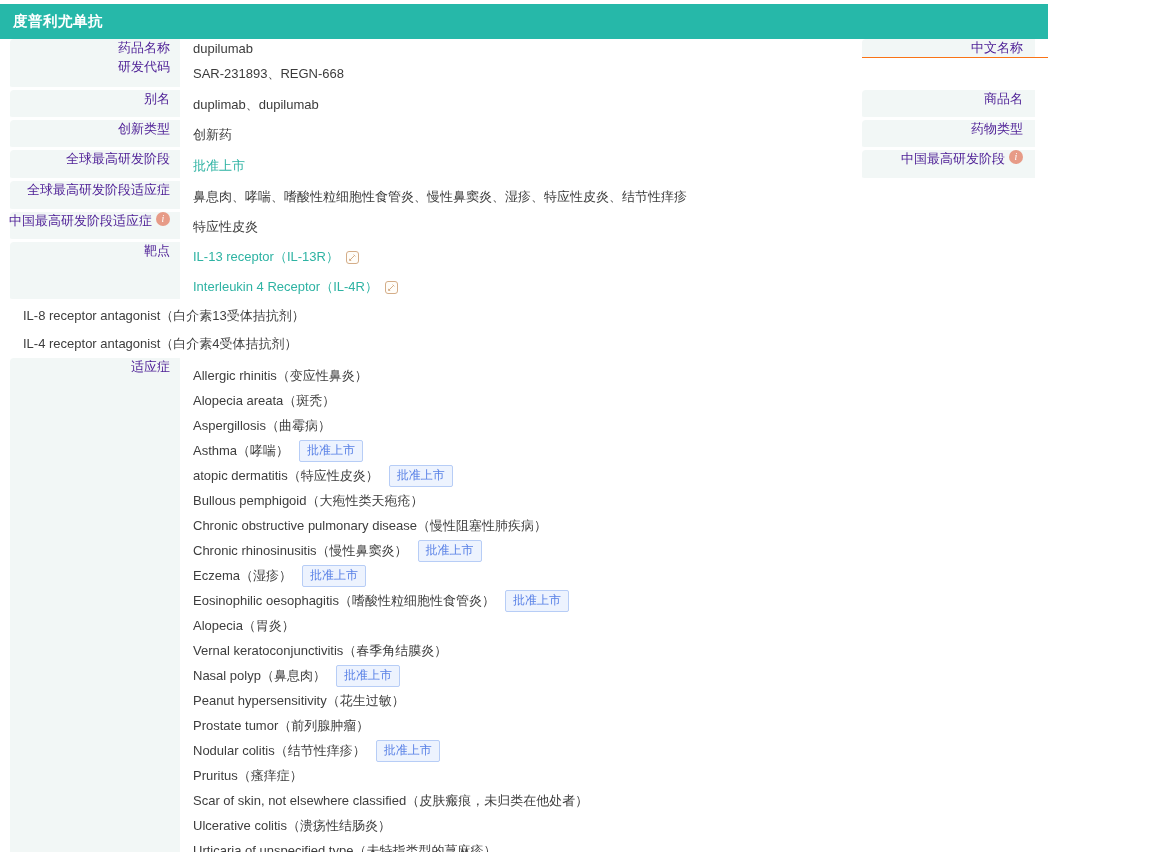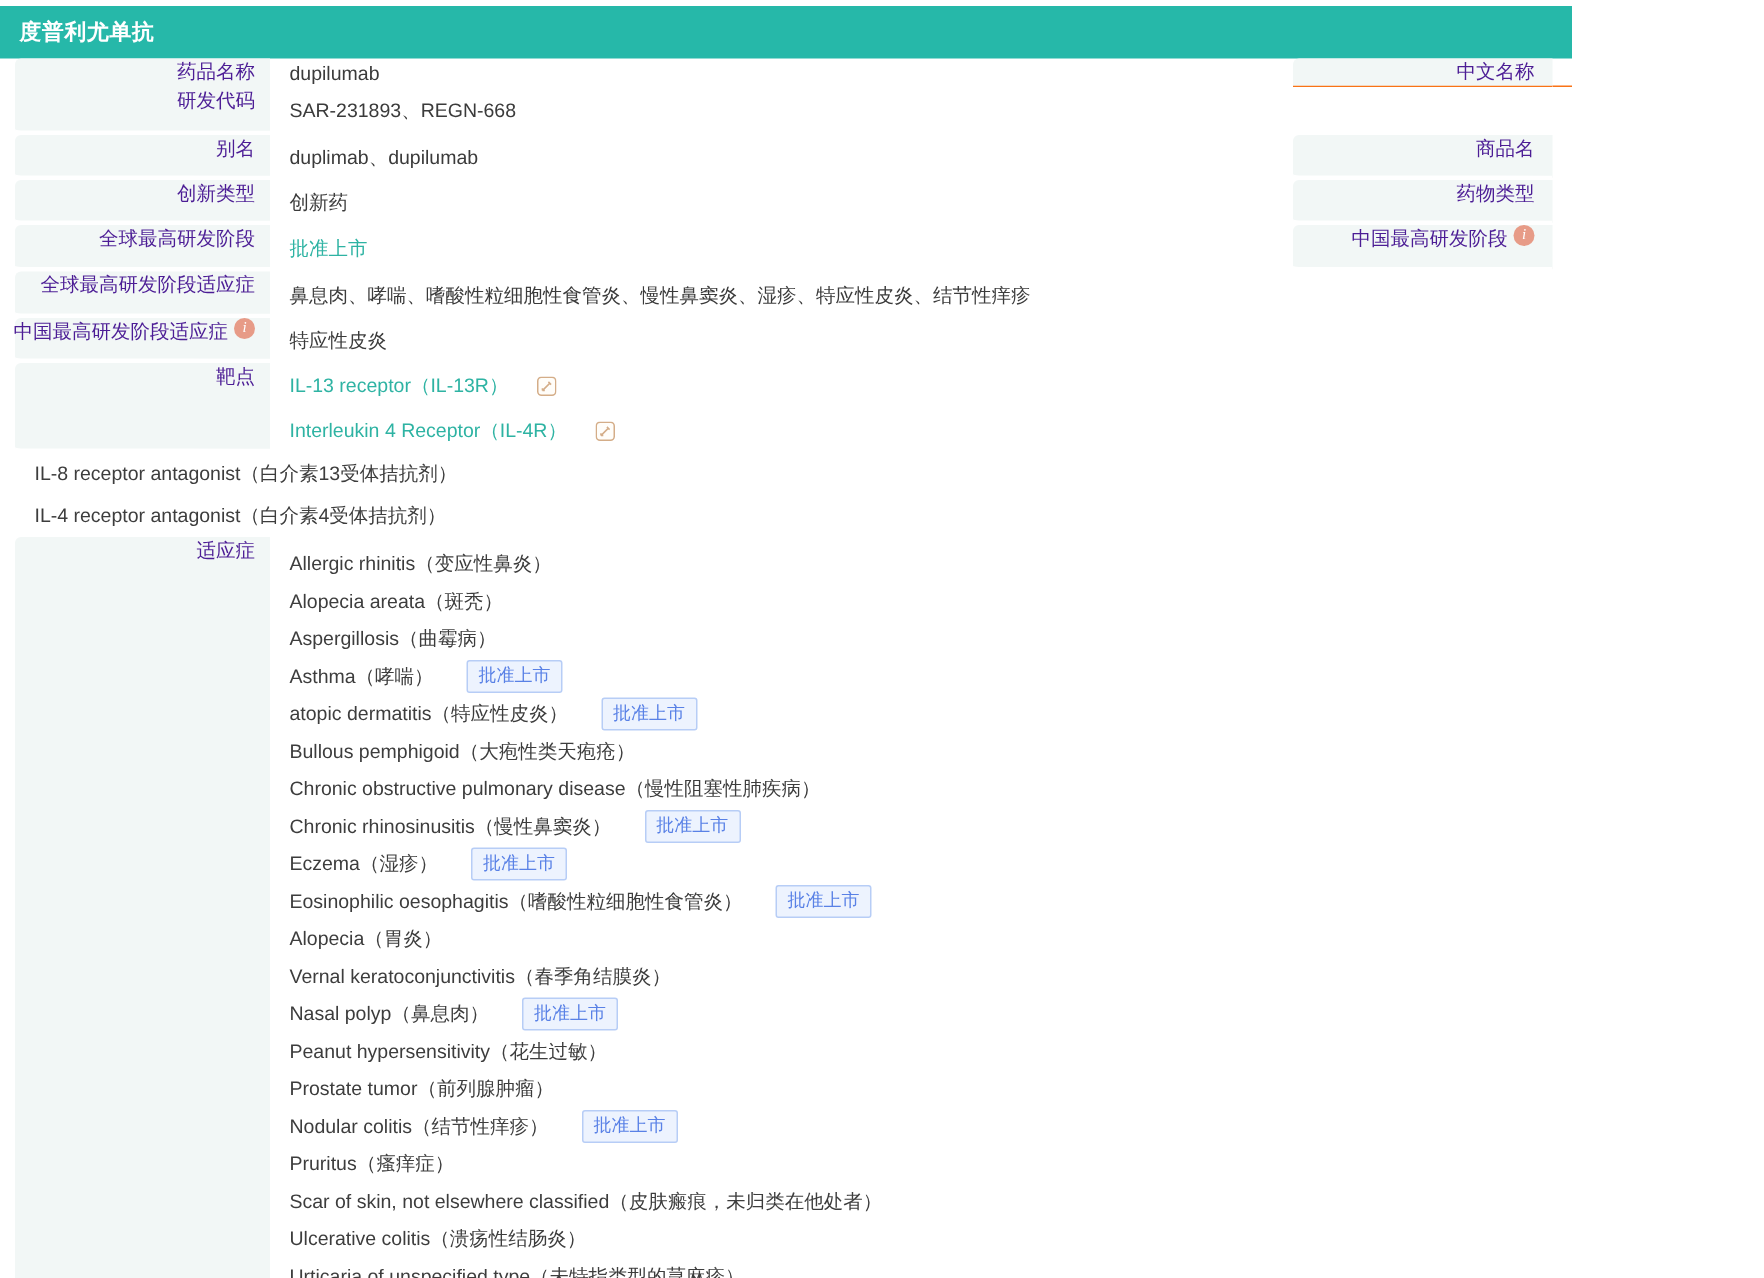--- a/index.html
+++ b/index.html
@@ -17,21 +17,21 @@
   .rcell{width:173px;padding-right:12px;}
   .cont-top{border-bottom:none;border-radius:4px 0 0 0;}
   .cont-bottom{border-radius:0 0 0 4px;}
   .lval,.rval{display:flex;align-items:center;padding-left:13px;box-sizing:border-box;color:#3b3b3b;}
   .lval{flex:1;}
   .rval{width:141px;}
   .underline{border-bottom:1px solid #f97316;}
   .rcell.underline{border-radius:4px 0 0 0;}
   .tlink{color:#2eb3a3;text-decoration:none;cursor:pointer;}
   .multi{flex:1;display:flex;flex-direction:column;justify-content:center;padding-left:13px;}
-  .mline{display:flex;align-items:center;height:30px;gap:12px;}
+  .mline{display:flex;align-items:center;height:30px;}
   .ind .mline{height:25px;}
   .ind{justify-content:flex-start;padding-top:5px;}
   .badge{display:inline-flex;align-items:center;margin-left:10px;padding:1px 7px 2px 7px;
          font-size:12px;color:#5981e6;background:#edf3fe;border:1px solid #b7cdf6;border-radius:2px;}
   .info-icon{display:inline-flex;width:14px;height:14px;border-radius:50%;background:#e79b87;
              color:#fff;align-items:center;justify-content:center;margin-left:4px;flex:none;
              font-family:"Liberation Serif",serif;font-style:italic;font-size:10px;line-height:1;}
   .info-icon::after{content:"i";}
   .ext{margin-left:7px;flex:none;}
 </style>

